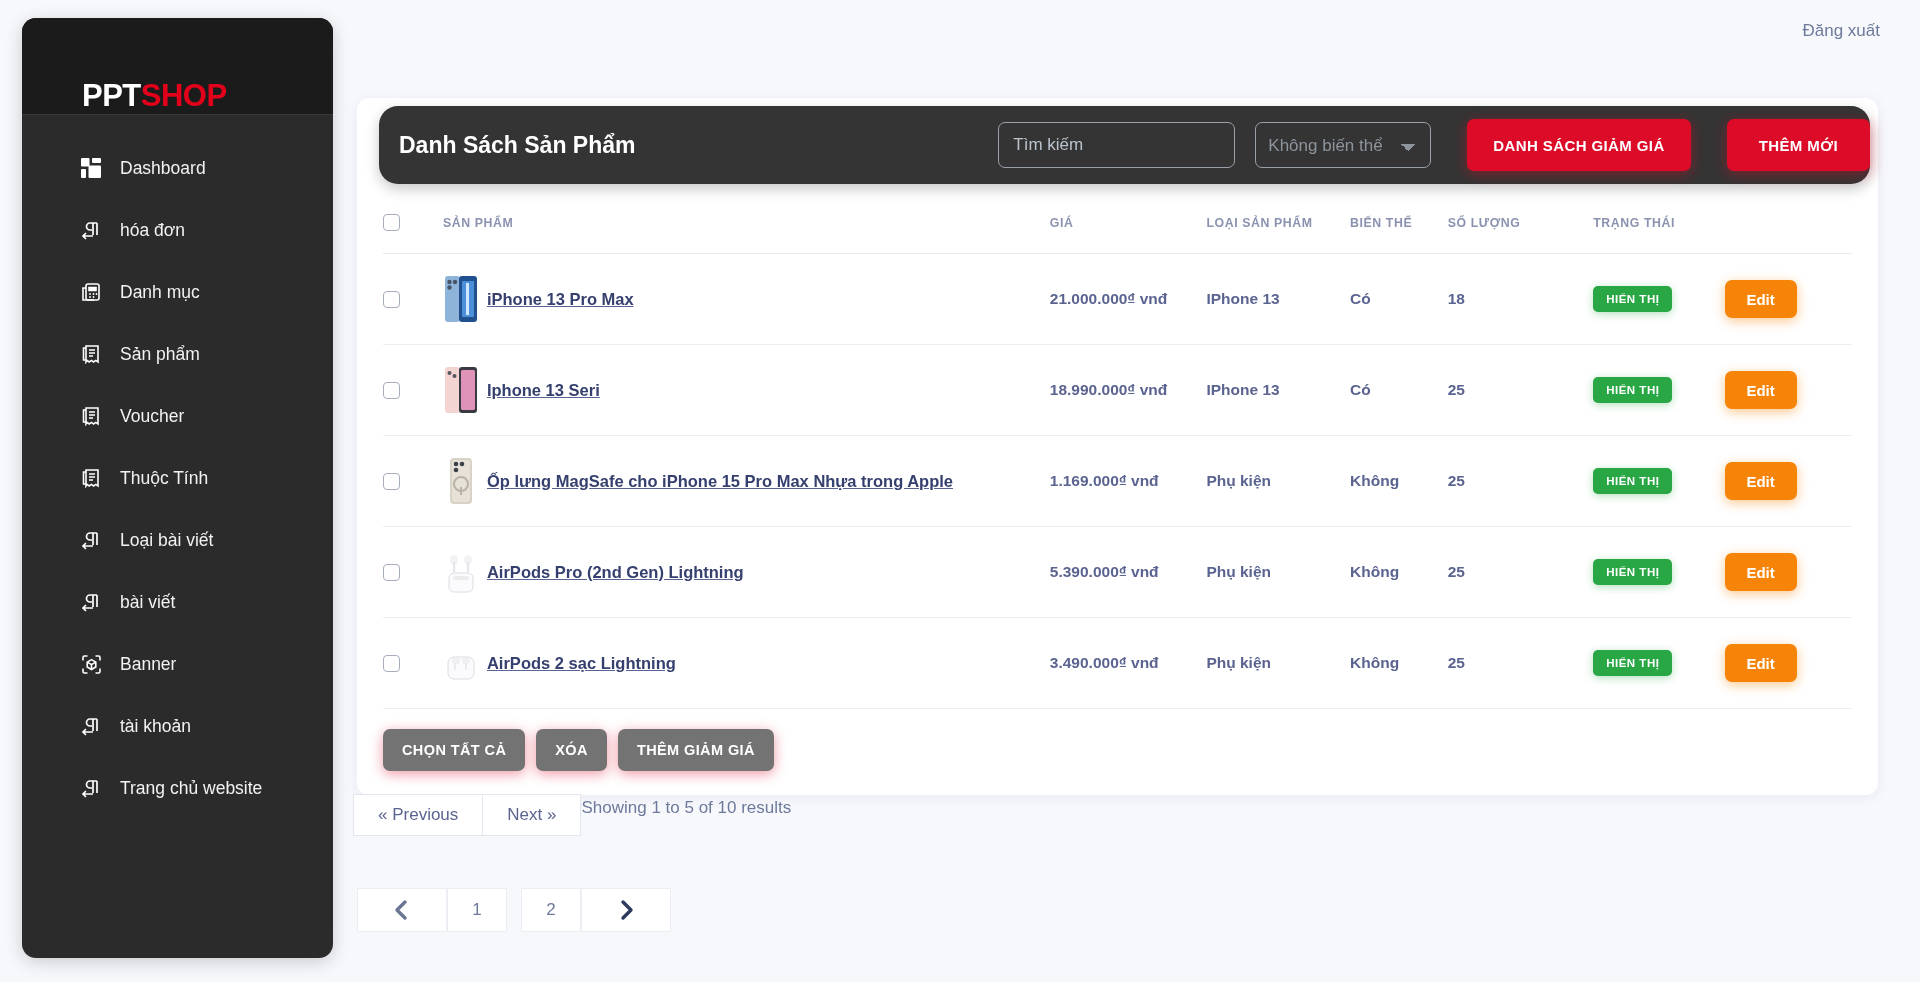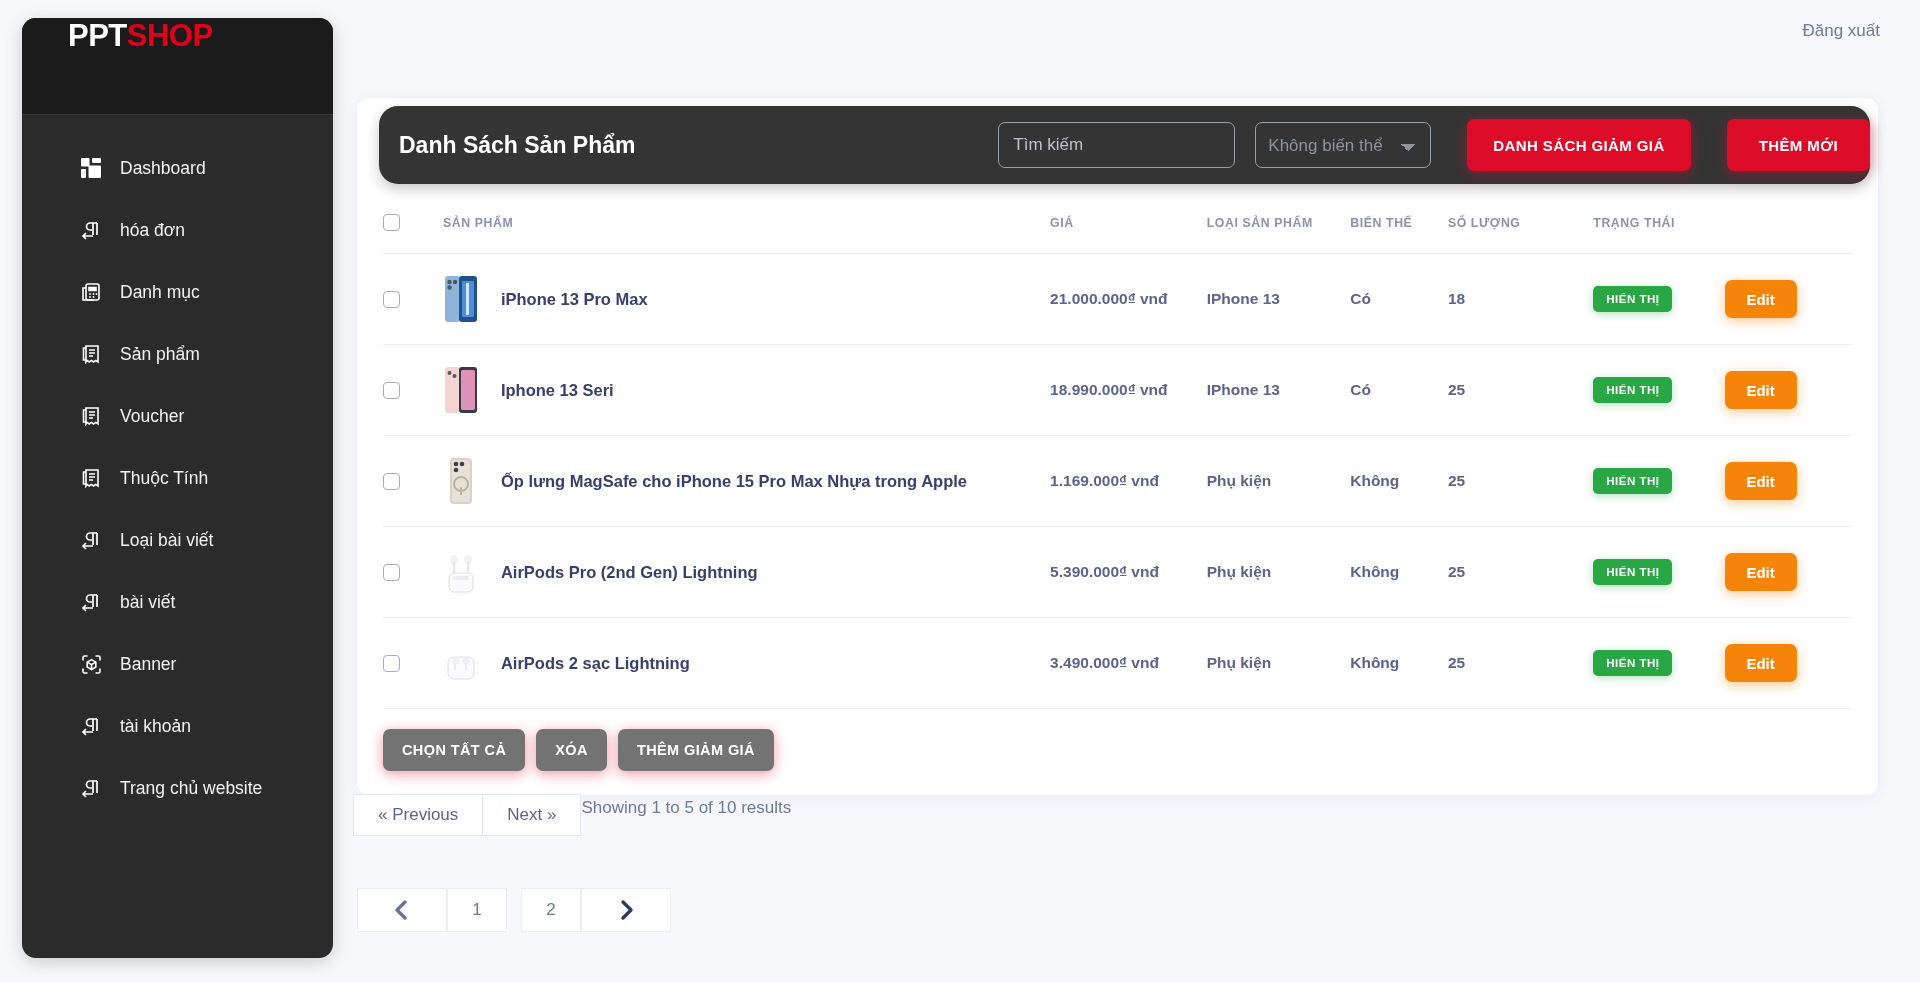--- a/index.html
+++ b/index.html
@@ -16,22 +16,22 @@
     position: absolute; left: 22px; top: 18px;
     width: 311px; height: 940px;
     background: #2b2b2b;
     border-radius: 14px;
     overflow: hidden;
     box-shadow: 0 4px 18px rgba(0,0,0,.18);
   }
   .brand {
     height: 97px;
     background: #1b1b1b;
-    display: flex; align-items: flex-start;
-    padding-left: 46px;
+    display: flex; align-items: flex-end;
+    padding-left: 60px;
     border-bottom: 1px solid #3a3a3a;
   }
   .brand-text { font-size: 31px; font-weight: bold; letter-spacing: -.5px; }
   .brand-ppt { color: #ffffff; }
   .brand-shop { color: #e2001a; }
 
   .nav { padding-top: 22px; }
   .nav-item {
     display: flex; align-items: center;
     height: 62px;
@@ -168,21 +168,21 @@
     width: 17px; height: 17px;
     border: 1px solid #a8adbd;
     border-radius: 4px;
     background: #fff;
     cursor: pointer;
     display: inline-block;
     vertical-align: middle;
     -webkit-appearance: none; appearance: none;
     margin: 0;
   }
-  .prod-cell { display: flex; align-items: center; gap: 22px; }
+  .prod-cell { display: flex; align-items: center; gap: 8px; text-decoration: underline; }
   .thumb {
     width: 36px; height: 48px;
     border-radius: 3px;
     flex: 0 0 36px;
     display: block;
   }
   .prod-name {
     font-size: 16.5px; font-weight: bold; color: #36406e;
   }
   .price { font-weight: bold; font-size: 15.5px; color: #5b6490; }

